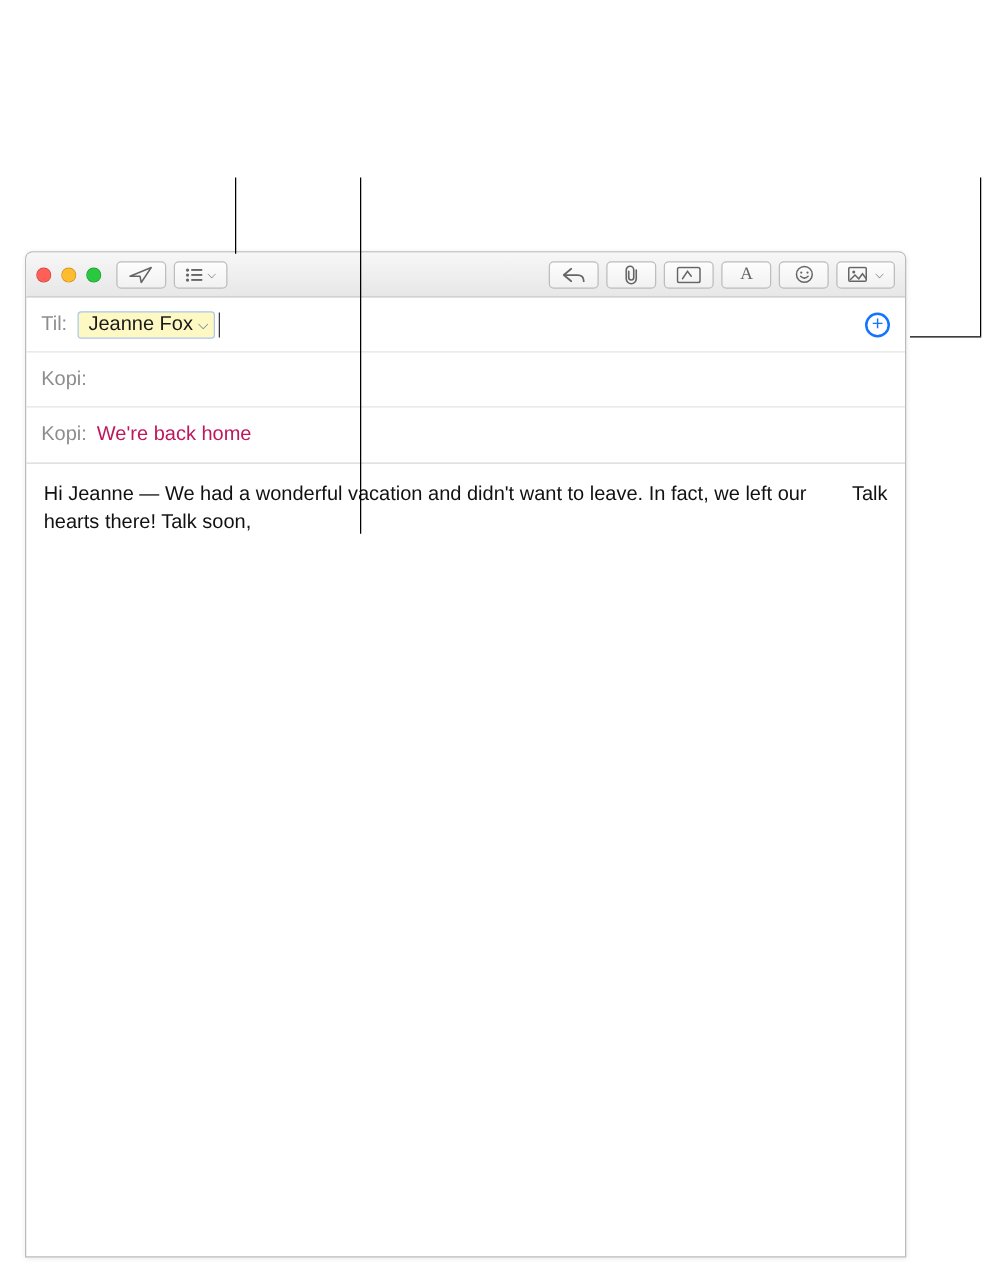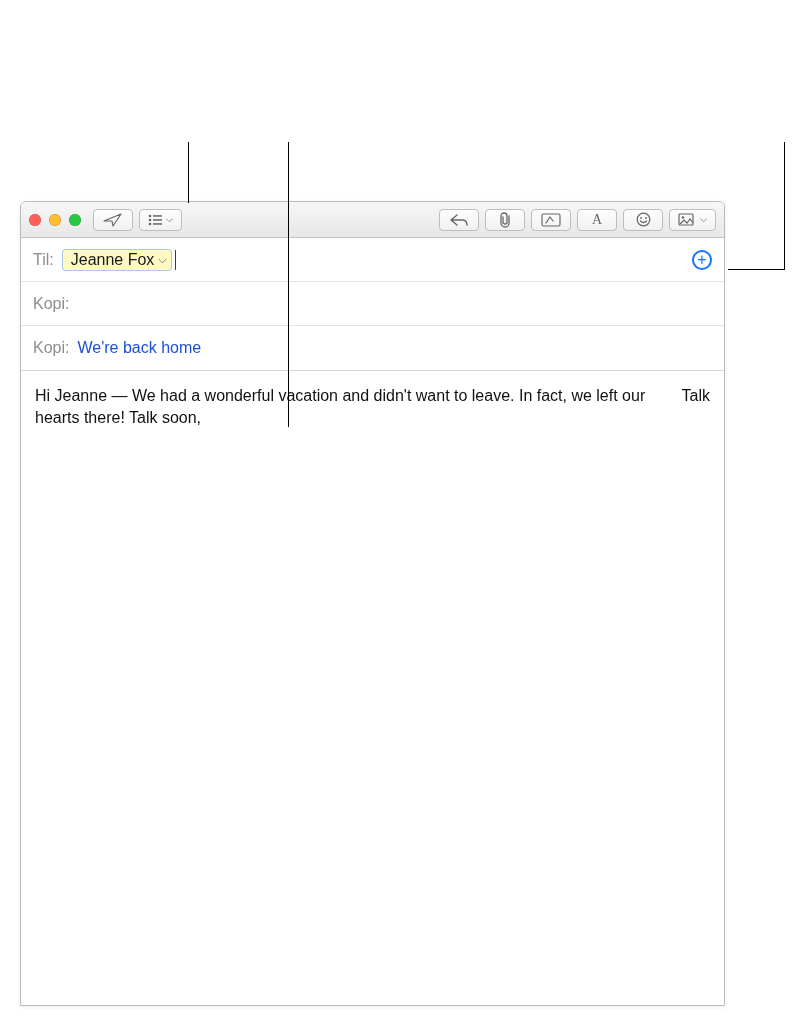--- a/index.html
+++ b/index.html
@@ -299,21 +299,21 @@
       <span class="caret-line"></span>
       <span class="add-contact">
         <span>+</span>
       </span>
     </div>
     <div class="field-row">
       <span class="field-label">Kopi:</span>
     </div>
     <div class="field-row">
       <span class="field-label">Kopi:</span>
-      <span style="color:#1d4ed8;text-align:center;">We're back home</span>
+      <span style="color:#be185d;text-align:center;">We're back home</span>
     </div>
   </div>
 
   <div class="mail-body">
     <div class="para">Hi Jeanne — We had a wonderful vacation and didn't want to leave. In fact, we left our hearts there! Talk soon,</div>
     <div class="sig">Talk</div>
     <div class="attachment-img">
       <div class="sky"></div>
       <div class="sun"></div>
       <div class="haze"></div>

